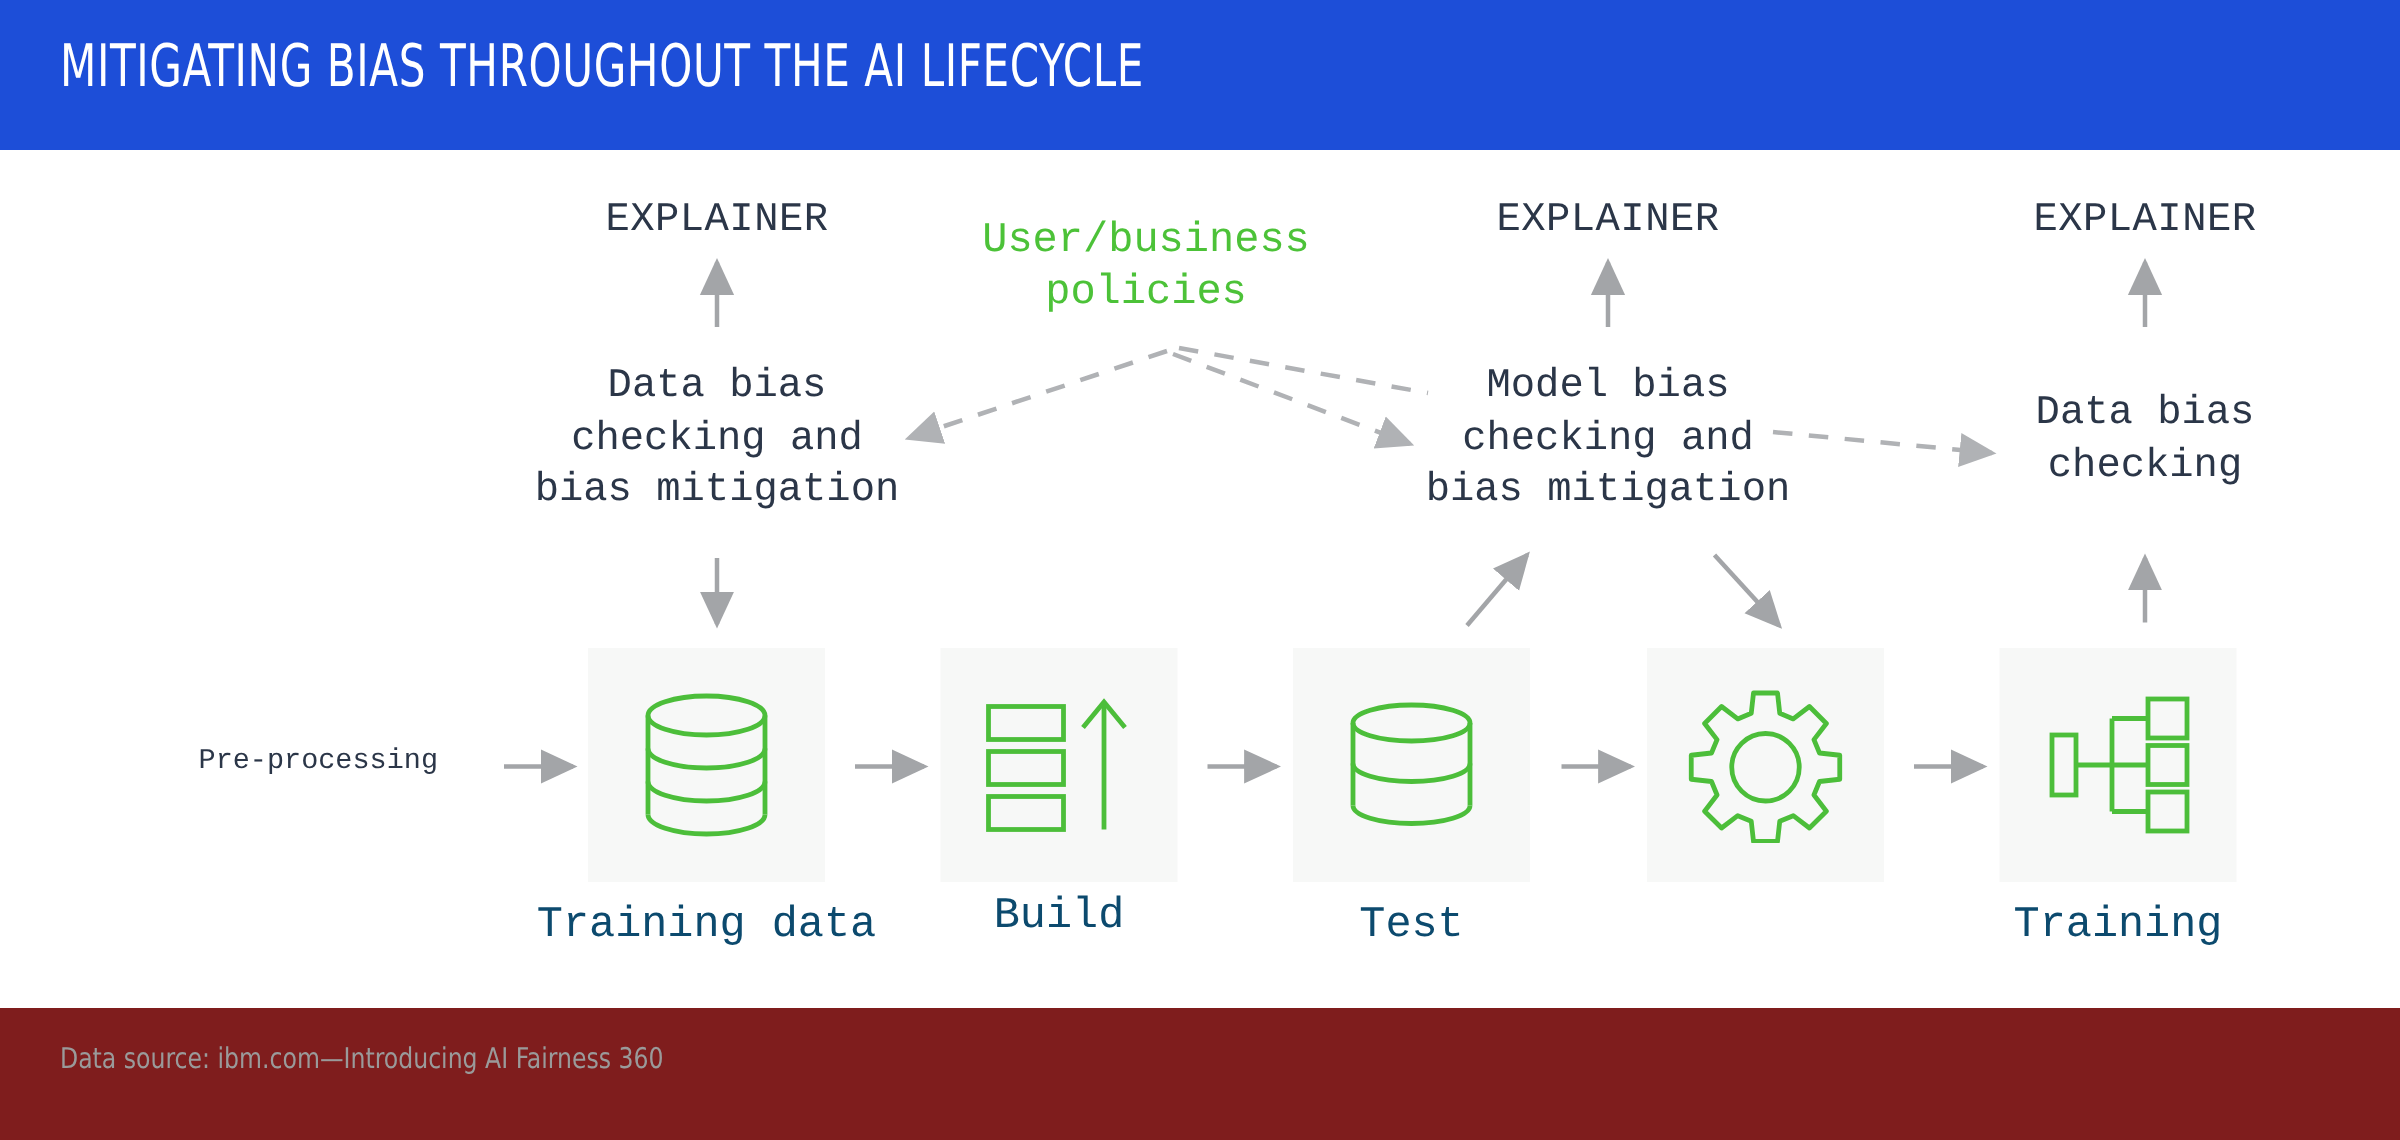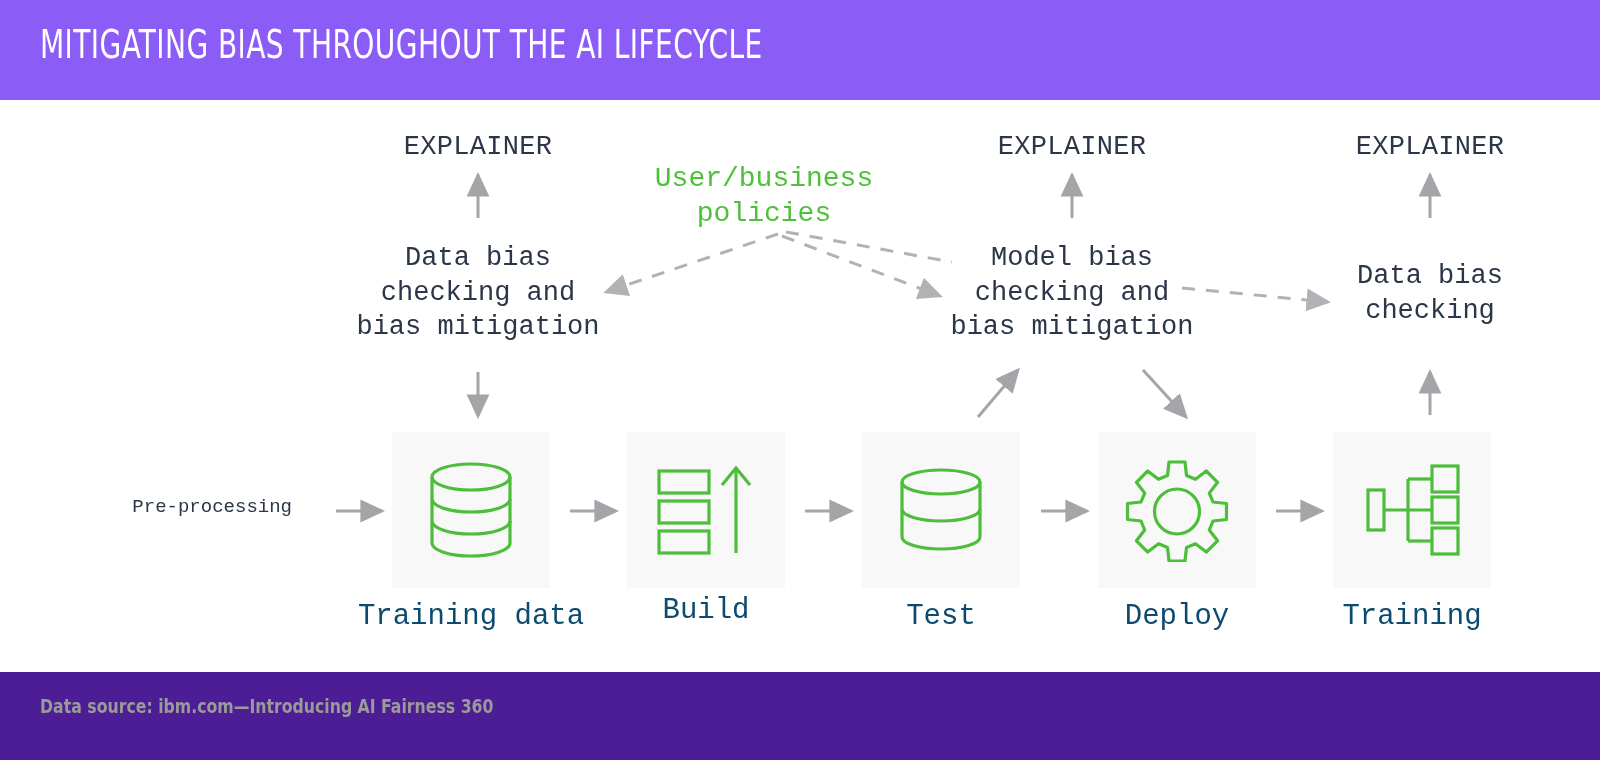--- a/index.html
+++ b/index.html
@@ -8,21 +8,21 @@
     background:#ffffff;
     font-family:"DejaVu Sans", sans-serif;
     overflow:hidden;
     position:relative;
   }
   .page{position:relative;width:1600px;height:760px;overflow:hidden;background:#fff;}
 
   
   .header{
     position:absolute;left:0;top:0;width:1600px;height:100px;
-    background:#8b5cf6;
+    background:#1d4ed8;
   }
   .header-title{
     position:absolute;left:40px;top:22px;
     color:#ffffff;
     font-family:"DejaVu Sans Condensed","Liberation Sans Narrow","Liberation Sans", sans-serif;
     font-size:39px;
     letter-spacing:.5px;
     font-weight:400;
     white-space:nowrap;
     transform:scaleX(.80);
@@ -33,41 +33,40 @@
   .txt{
     position:absolute;
     font-family:Liberation Mono, monospace;
     color:#2b3648;
     text-align:center;
     line-height:1.28;
     white-space:pre-line;
   }
   .explainer{font-size:27px;letter-spacing:.3px;}
   .stage-note{font-size:27px;}
-  .policy-note{font-size:28px;color:#4cc238;line-height:1.24;margin-top:18px;}
+  .policy-note{font-size:28px;color:#4cc238;line-height:1.24;}
   .preprocess{font-size:19px;color:#2b3648;text-align:right;}
   .stage-label{font-size:29px;color:#0c4a6e;}
 
   
   .icon-box{
     position:absolute;
     width:158px;height:156px;
     background:#f7f8f7;
     box-sizing:border-box;
   }
   .icon-box svg{display:block;position:absolute;left:50%;top:50%;transform:translate(-50%,-50%);}
 
   
   .arrows{position:absolute;left:0;top:0;width:1600px;height:760px;pointer-events:none;}
 
   
   .footer{
     position:absolute;left:0;top:672px;width:1600px;height:88px;
-    background:#4c1d95;
-    font-weight:bold;
+    background:#7f1d1d;
   }
   .footer-note{
     position:absolute;left:40px;top:695px;
     font-family:"DejaVu Sans Condensed","Liberation Sans Narrow","Liberation Sans", sans-serif;
     font-size:19px;color:#9a9a9a;white-space:nowrap;
     transform:scaleX(.92);transform-origin:left center;
   }
 </style>
 </head>
 <body>
@@ -206,21 +205,20 @@
     <svg width="104" height="104" viewBox="0 0 104 104">
       <g fill="none" stroke="#4cbe3a" stroke-width="3.2" stroke-linejoin="round">
         <path d="M44,4 L60,4 L61.5,17.5 L70.5,21.3 L81.3,13 L92.6,24.3 L84.3,35.1 L88,44 L101.5,45.5
                  L101.5,61.5 L88,63 L84.3,72 L92.6,82.8 L81.3,94 L70.5,85.8 L61.5,89.5 L60,103
                  L44,103 L42.5,89.5 L33.5,85.8 L22.7,94 L11.4,82.8 L19.7,72 L16,63 L2.5,61.5
                  L2.5,45.5 L16,44 L19.7,35.1 L11.4,24.3 L22.7,13 L33.5,21.3 L42.5,17.5 Z"></path>
         <circle cx="52" cy="53.5" r="22.5"></circle>
       </g>
     </svg>
   </div>
-  <div class="txt stage-label" style="left:1047px;top:598px;width:260px;">Deploy</div>
 
   <div class="icon-box" style="left:1333px;top:432px;">
     <svg width="100" height="96" viewBox="0 0 100 96">
       <g fill="none" stroke="#4cbe3a" stroke-width="3.2">
         <rect x="6" y="28" width="16" height="40"></rect>
         <rect x="70" y="4" width="26" height="26"></rect>
         <rect x="70" y="35" width="26" height="26"></rect>
         <rect x="70" y="66" width="26" height="26"></rect>
         <path d="M22,48 L70,48"></path>
         <path d="M46,17 L46,79"></path>

